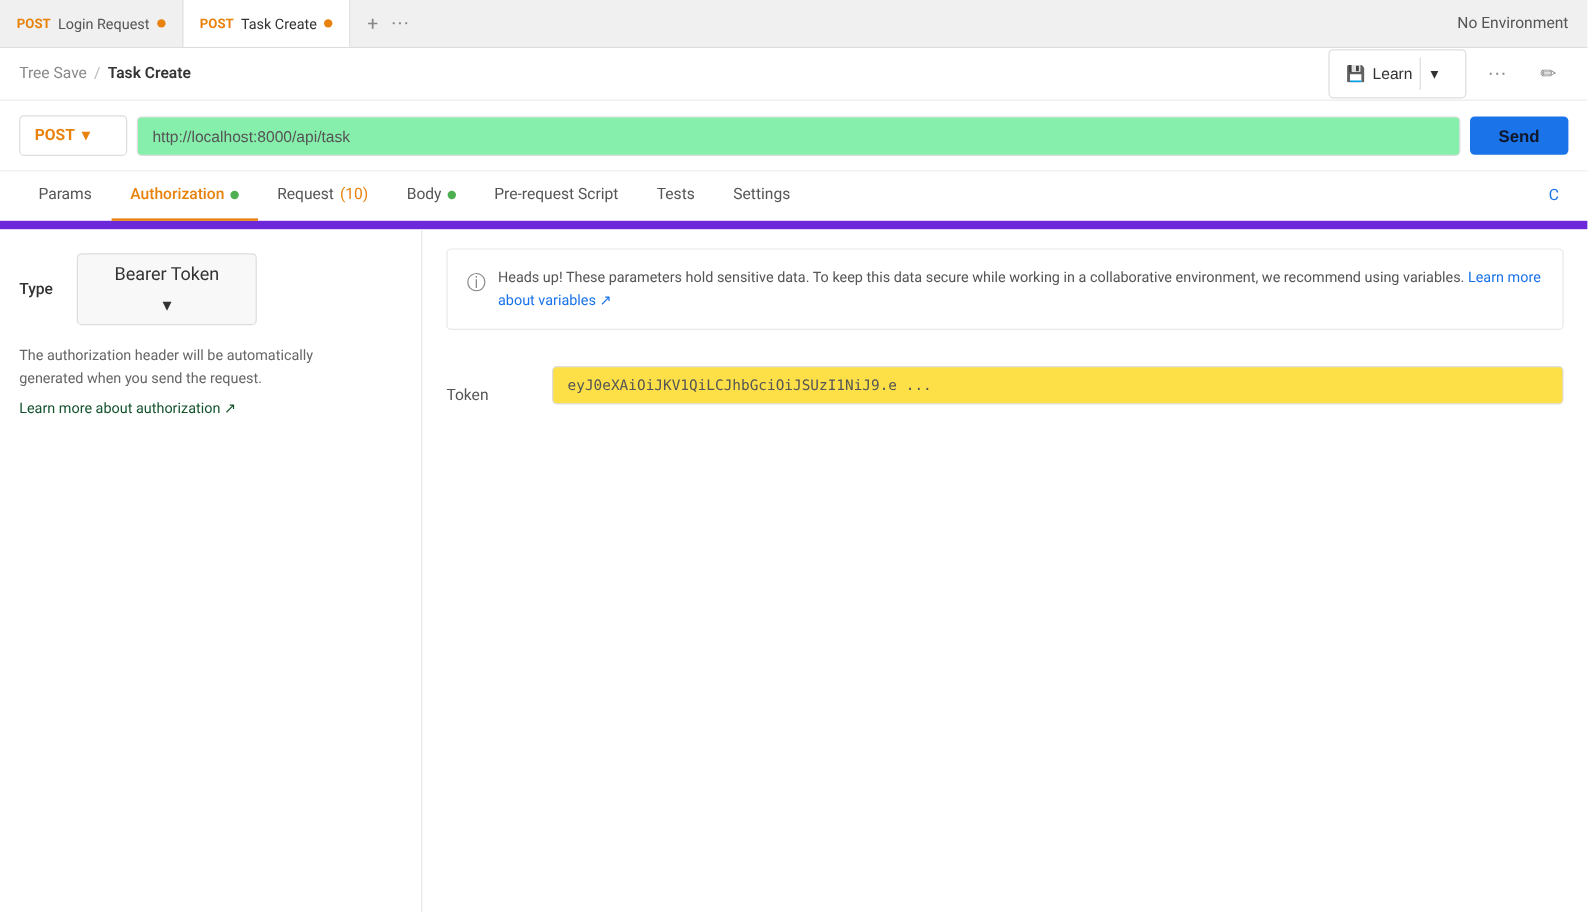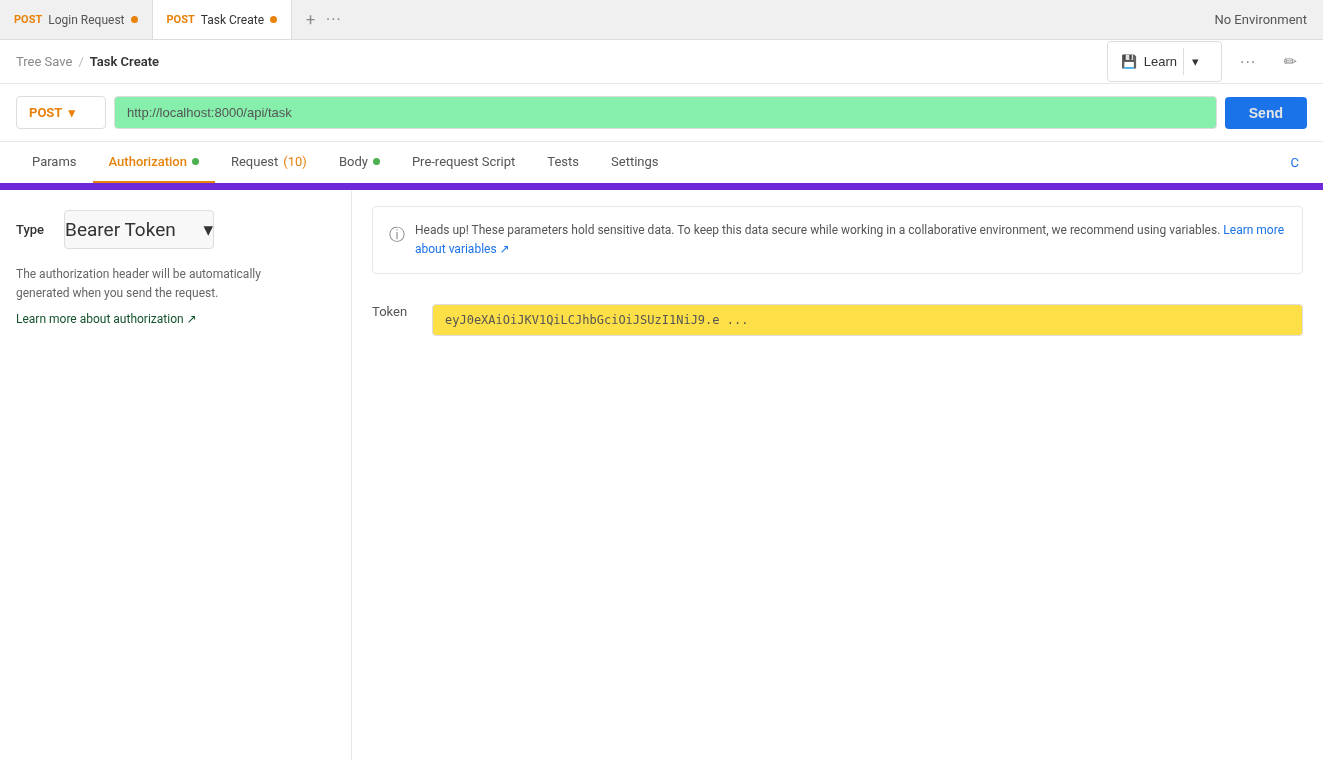--- a/index.html
+++ b/index.html
@@ -23,46 +23,46 @@
     .breadcrumb .current { font-weight: 600; color: #333; }
     .breadcrumb-actions { display: flex; align-items: center; gap: 8px; }
     .save-btn { display: flex; align-items: center; gap: 6px; padding: 6px 14px; border: 1px solid #ddd; border-radius: 4px; background: #fff; cursor: pointer; font-size: 13px; color: #333; }
     .save-btn .chevron { padding: 6px 8px; border-left: 1px solid #ddd; }
     .icon-btn { padding: 6px 10px; border: none; background: none; cursor: pointer; color: #888; font-size: 16px; }
 
     
     .url-bar { display: flex; align-items: center; padding: 12px 16px; border-bottom: 1px solid #e8e8e8; background: #fff; gap: 8px; }
     .method-select { display: flex; align-items: center; gap: 6px; padding: 8px 12px; border: 1px solid #ddd; border-radius: 4px; font-weight: 700; color: #e8820c; font-size: 13px; cursor: pointer; background: #fff; min-width: 90px; }
     .url-input { flex: 1; padding: 8px 12px; border: 1px solid #ddd; border-radius: 4px; font-size: 13px; color: #555; background: #86efac; outline: none; }
-    .send-btn { padding: 8px 24px; background: #1a73e8; color: #e5e5e5; border: none; border-radius: 4px; font-size: 14px; font-weight: 600; cursor: pointer; }
+    .send-btn { padding: 8px 24px; background: #1a73e8; color: #0f172a; border: none; border-radius: 4px; font-size: 14px; font-weight: 600; cursor: pointer; }
 
     
     .nav-tabs { display: flex; align-items: center; padding: 0 16px; border-bottom: 7px solid #6d28d9; background: #fff; }
     .nav-tab { padding: 12px 16px; font-size: 13px; color: #555; cursor: pointer; border-bottom: 2px solid transparent; position: relative; display: flex; align-items: center; gap: 5px; }
     .nav-tab.active { color: #e8820c; border-bottom: 2px solid #e8820c; font-weight: 500; }
     .nav-tab .dot { width: 7px; height: 7px; border-radius: 50%; background: #4caf50; display: inline-block; }
     .nav-tab .count { color: #e8820c; }
 
     
     .main-content { display: flex; height: calc(760px - 40px - 44px - 56px - 44px); }
 
     
     .left-panel { width: 352px; border-right: 1px solid #e8e8e8; padding: 20px 16px; flex-shrink: 0; }
     .type-row { display: flex; align-items: center; gap: 20px; margin-bottom: 16px; }
     .type-label { font-size: 13px; color: #333; font-weight: 500; }
-    .type-select { display: flex; align-items: center; gap: 8px; padding: 7px 0; border: 1px solid #ddd; border-radius: 4px; background: #f8f8f8; cursor: pointer; font-size: 19px; color: #333; min-width: 150px; justify-content: space-between; }
+    .type-select { display: flex; align-items: center; gap: 8px; padding: 7px 24px; border: 1px solid #ddd; border-radius: 4px; background: #f8f8f8; cursor: pointer; font-size: 15px; color: #333; min-width: 150px; justify-content: space-between; flex-direction: column; }
     .auth-description { font-size: 12px; color: #666; line-height: 1.6; margin-bottom: 8px; }
     .learn-more-link { color: #14532d; font-size: 12px; cursor: pointer; text-decoration: none; }
 
     
     .right-panel { flex: 1; padding: 16px 20px; overflow: auto; }
     .alert-box { display: flex; gap: 10px; padding: 14px 16px; background: #fff; border: 1px solid #e8e8e8; border-radius: 4px; margin-bottom: 20px; color: #555; font-size: 12px; line-height: 1.6; }
     .alert-icon { font-size: 16px; color: #888; flex-shrink: 0; margin-top: 1px; }
     .alert-link { color: #1a73e8; cursor: pointer; }
-    .token-row { display: flex; align-items: flex-start; gap: 0; padding: 10px 0; }
+    .token-row { display: flex; align-items: flex-end; gap: 28px; padding: 10px 0; }
     .token-label { font-size: 13px; color: #555; min-width: 60px; }
     .token-input { flex: 1; padding: 8px 12px; border: 1px solid #ddd; border-radius: 4px; font-size: 12px; color: #555; background: #fde047; font-family: monospace; }
   </style>
 </head>
 <body>
 
 <div class="tab-bar">
   <div class="tab">
     <span class="tab-method post">POST</span>
     <span>Login Request</span>

